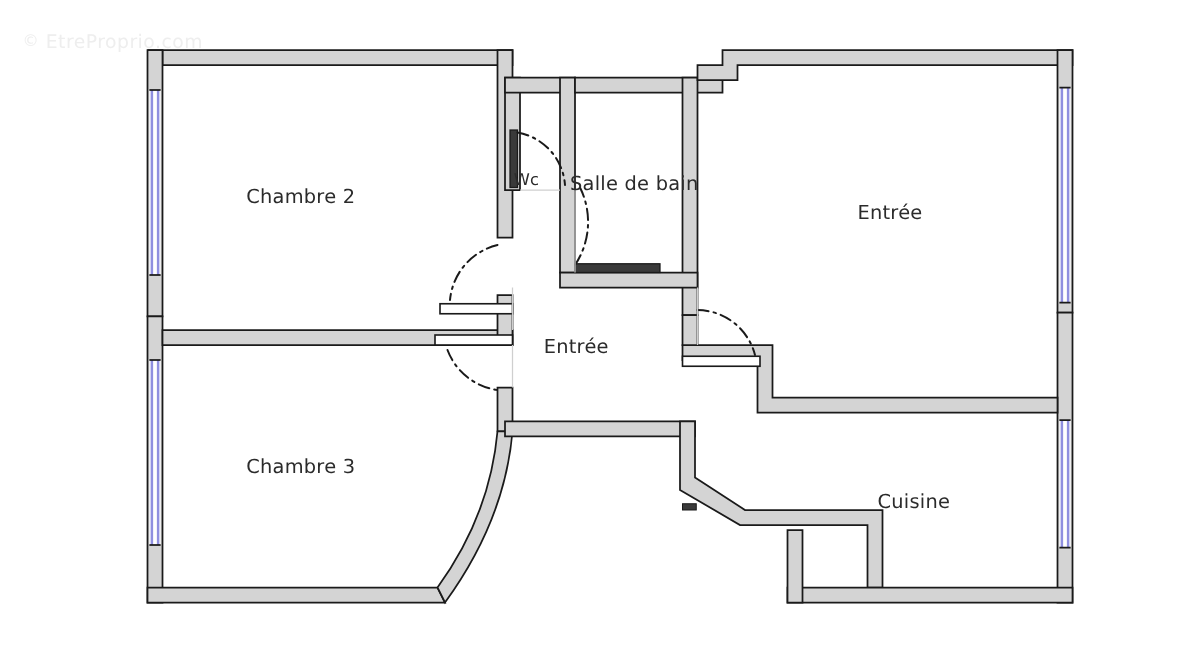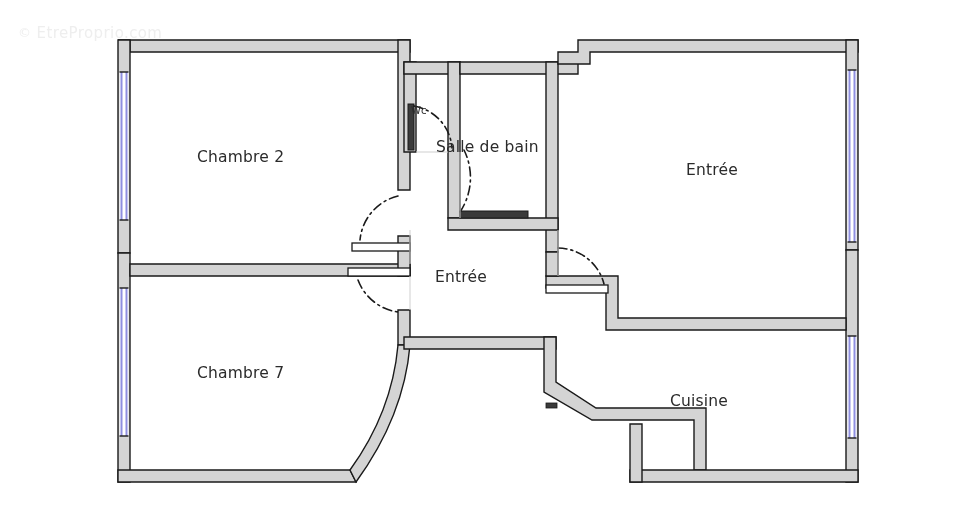--- a/index.html
+++ b/index.html
@@ -31,21 +31,22 @@
   .room-label {
     position: absolute;
     color: #2b2b2b;
     font-size: 15.5px;
     font-family: "DejaVu Sans", sans-serif;
     white-space: nowrap;
     letter-spacing: 0.2px;
     pointer-events: none;
   }
   .room-label.small {
-    font-size: 10px;
+    font-size: 13px;
+    margin-top: 32px;
   }
   #watermark {
     position: absolute;
     left: 18px;
     top: 24px;
     font-size: 15px;
     font-family: "DejaVu Sans", sans-serif;
     color: #eeeeee;
     letter-spacing: 0.4px;
     white-space: nowrap;
@@ -188,28 +189,28 @@
       <line x1="410" y1="276" x2="410" y2="310"></line>
       <line x1="460" y1="152" x2="460" y2="218"></line>
       <line x1="558" y1="230" x2="558" y2="276"></line>
     </g>
   </svg>
 
   <div class="room-label" style="left:197px; top:148px;">Chambre 2</div>
 
   <div class="room-label small" style="left:411px; top:105px;">Wc</div>
 
-  <div class="room-label" style="left:436px; top:138px;">Salle de bain</div>
+  <div class="room-label" style="left:456px; top:138px;">Salle de bain</div>
 
   <div class="room-label" style="left:686px; top:161px;">Entrée</div>
 
   <div class="room-label" style="left:435px; top:268px;">Entrée</div>
 
-  <div class="room-label" style="left:197px; top:364px;">Chambre 7</div>
-
-  <div class="room-label" style="left:670px; top:392px;">Cuisine</div>
+  <div class="room-label" style="left:197px; top:364px;">Chambre 3</div>
+
+  <div class="room-label" style="left:702px; top:392px;">Cuisine</div>
 
   <div id="watermark">
     <span class="wm-c">©</span>
     <span>EtreProprio.com</span>
   </div>
 
 </div>
 
 </body></html>

